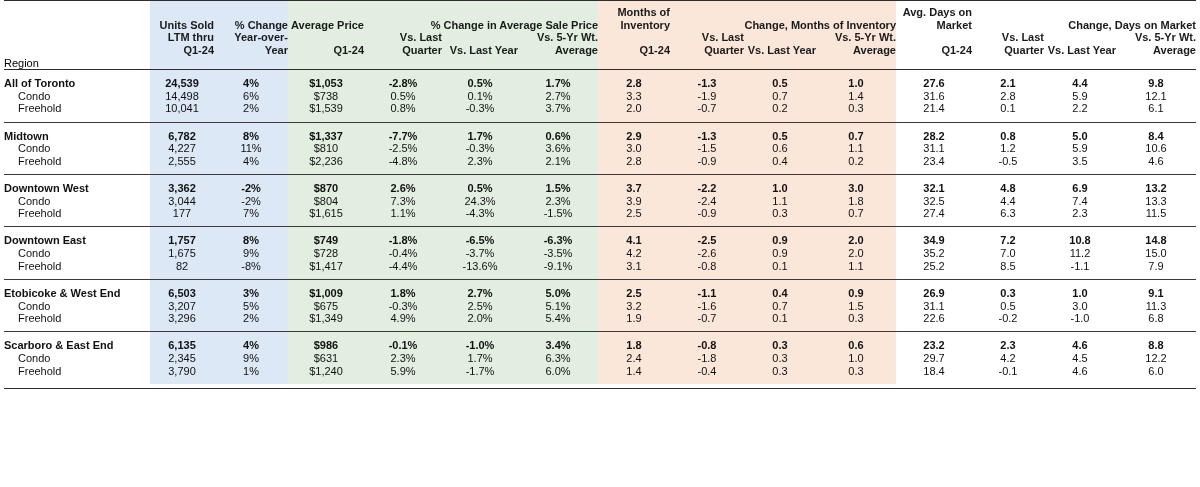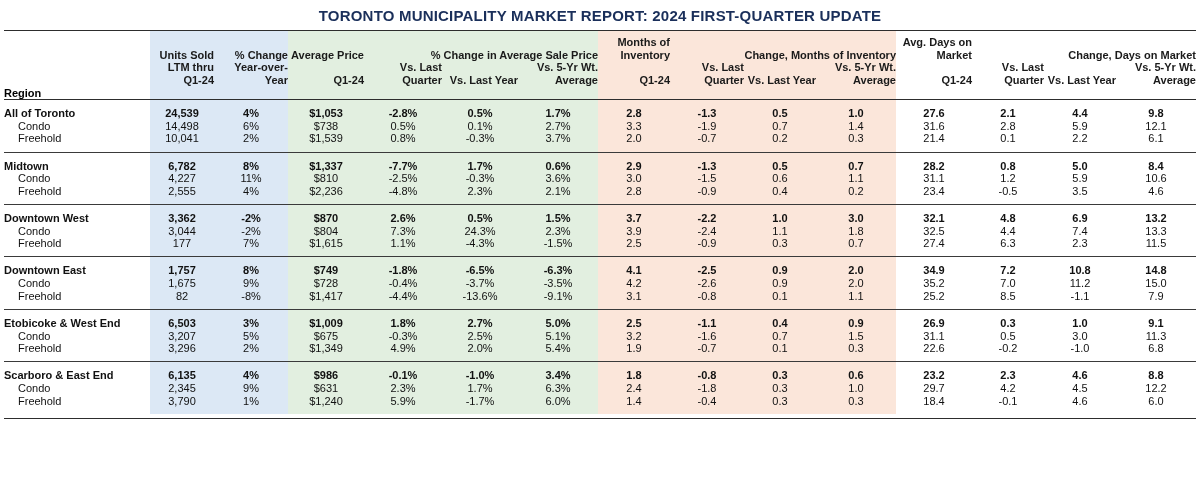--- a/index.html
+++ b/index.html
@@ -56,21 +56,21 @@
   }
   .hdr-sub {
     text-align: right;
     font-weight: bold;
     font-size: 10.5px;
     color: #1a1a1a;
     padding: 2px 2px 5px 2px;
   }
   .hdr-region {
     text-align: left;
-    font-weight: bold;
+    font-weight: normal;
     font-size: 11px;
     padding-left: 4px;
     padding-bottom: 5px;
     vertical-align: bottom;
   }
 
   .cell {
     text-align: center;
     font-size: 11px;
     padding: 2.5px 2px;
@@ -104,21 +104,20 @@
     border-top: 1.5px solid #2d2d2d;
     margin: 4px 4px 0 4px;
   }
   .spacer-band td { height: 5px; padding:0; font-size:0; line-height:0; }
 </style>
 </head>
 <body>
 
 <div id="page">
 
-  <div class="title">TORONTO MUNICIPALITY MARKET REPORT: 2024 FIRST-QUARTER UPDATE</div>
   <div class="rule-top"></div>
 
   <table class="report">
     <colgroup>
       <col style="width:146px">
       <col style="width:64px">
       <col style="width:74px">
       <col style="width:76px">
       <col style="width:78px">
       <col style="width:76px">

